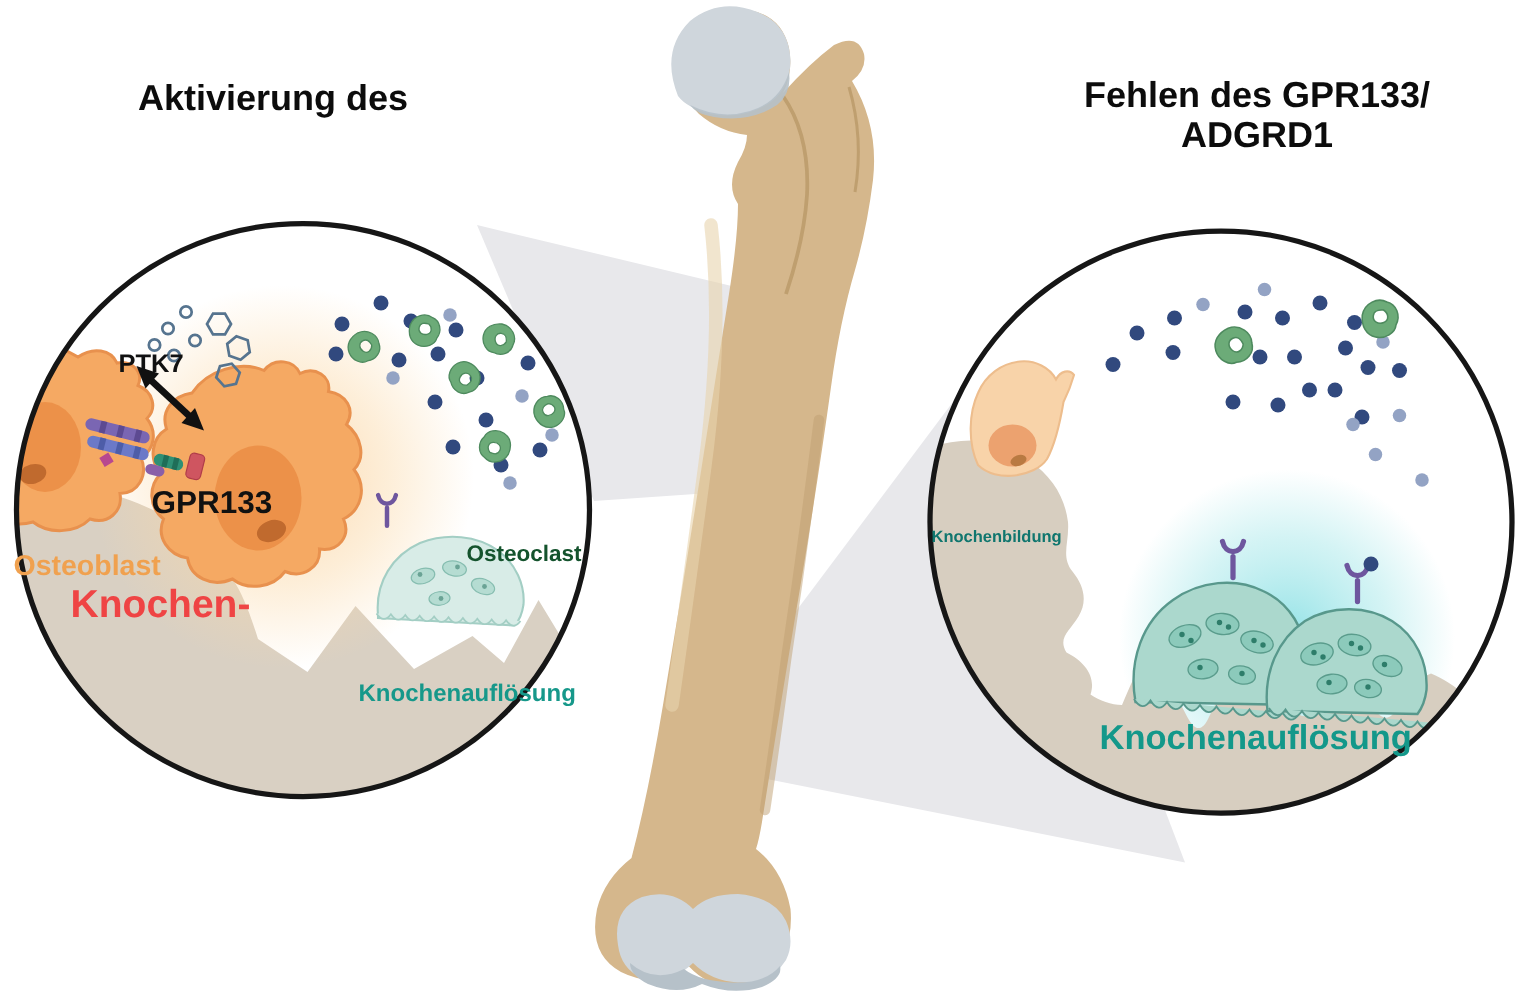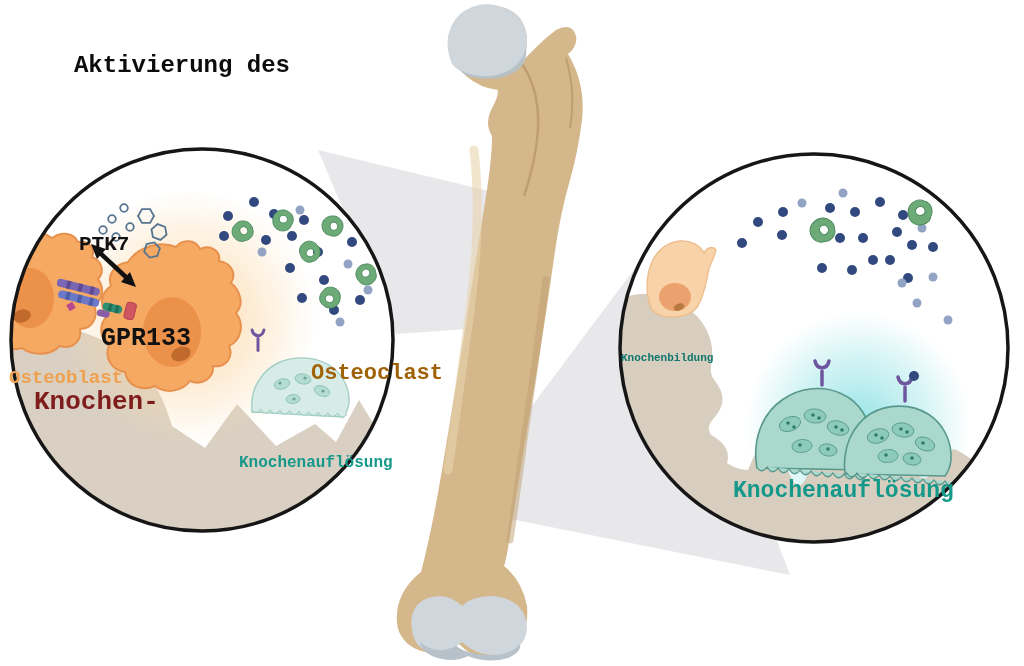--- a/index.html
+++ b/index.html
@@ -1,31 +1,31 @@
 <!DOCTYPE html>
 <html><head>
 <meta charset="utf-8">
 <style>
   html,body{margin:0;padding:0;background:#fff;}
   .stage{
     position:relative;width:1024px;height:666px;background:#ffffff;overflow:hidden;
-    font-family:Liberation Mono, monospace;
+    font-family:Liberation Sans, sans-serif;
   }
   .stage svg{position:absolute;left:0;top:0;}
   .lbl{position:absolute;font-weight:bold;white-space:nowrap;}
   .title{position:absolute;font-weight:bold;color:#0c0c0c;text-align:center;
          font-size:24px;line-height:27px;}
   .ttl-left{left:18px;top:52px;width:328px;}
   .ttl-right{left:668px;top:50px;width:340px;}
-  .ptk7{left:79px;top:233px;font-size:21px;color:#111;}
-  .gpr133{left:101px;top:324px;font-size:25px;color:#111;}
+  .ptk7{left:79px;top:233px;font-size:17px;color:#111;}
+  .gpr133{left:101px;top:324px;font-size:21px;color:#111;}
   .osteoblast{left:9px;top:339px;font-size:19px;color:#f0a14f;margin-top:28px;}
   .kb-left{left:34px;top:387px;width:146px;font-size:26px;line-height:30px;
-           color:#7f1d1d;}
-  .osteoclast{left:311px;top:361px;font-size:22px;color:#a16207;}
+           color:#ef4444;text-align:center;}
+  .osteoclast{left:311px;top:361px;font-size:15px;color:#14532d;}
   .ka-left{left:239px;top:454px;font-size:16px;color:#16988a;}
   .kb-right{left:621px;top:352px;font-size:11px;color:#0f766e;}
   .ka-right{left:733px;top:478px;font-size:23px;color:#13988a;}
 </style>
 </head>
 <body>
 
 <div class="stage">
 
 <svg width="1024" height="666" viewBox="0 0 1024 666">
@@ -293,20 +293,24 @@
       <use href="#yrec" transform="translate(905,384)"></use>
       <circle cx="914" cy="376" r="5" fill="#31497e"></circle>
     </g>
   </g>
   <circle cx="814" cy="348" r="194" fill="none" stroke="#161616" stroke-width="3.5"></circle>
 </svg>
 
 <div class="title ttl-left">
   <div>Aktivierung des</div>
 </div>
+<div class="title ttl-right">
+  <div>Fehlen des GPR133/</div>
+  <div>ADGRD1</div>
+</div>
 
 <div class="lbl ptk7">PTK7</div>
 <div class="lbl gpr133">GPR133</div>
 <div class="lbl osteoblast">Osteoblast</div>
 <div class="lbl kb-left">
   <div>Knochen-</div>
 </div>
 <div class="lbl osteoclast">Osteoclast</div>
 <div class="lbl ka-left">Knochenauflösung</div>
 

